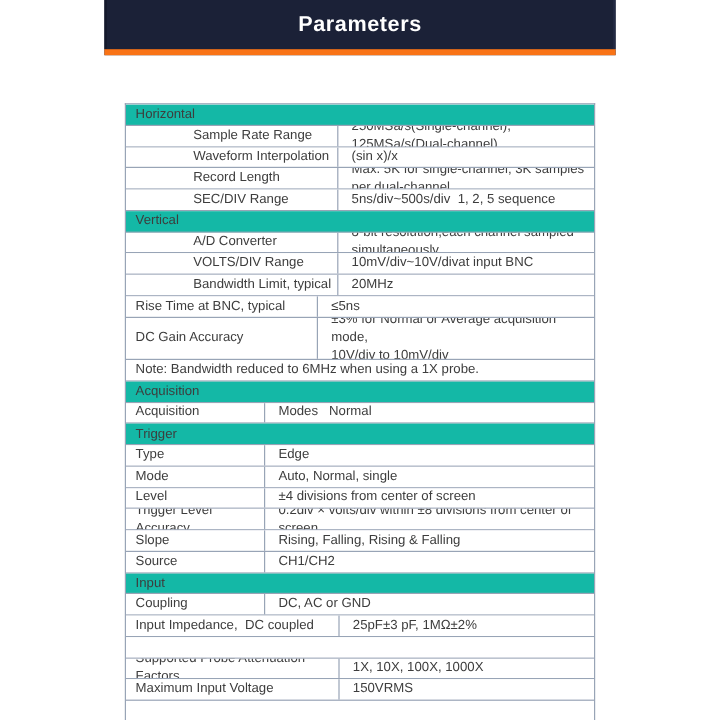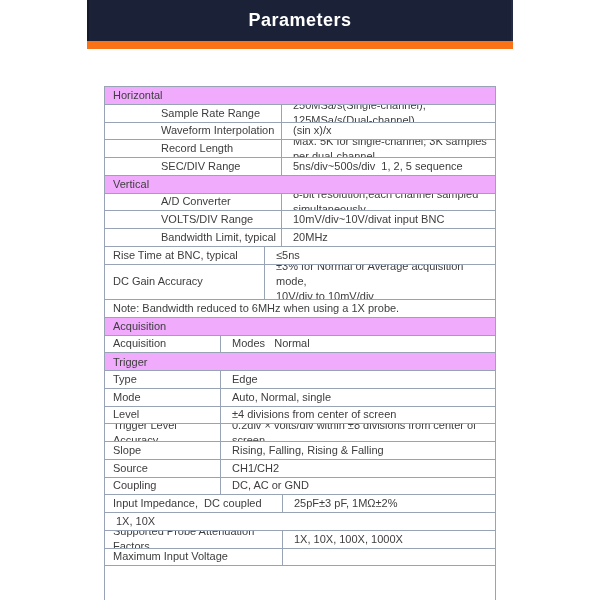--- a/index.html
+++ b/index.html
@@ -4,39 +4,39 @@
 <style>
   html,body { margin:0; padding:0; }
   .page {
     position:relative; width:600px; height:600px; background:#ffffff;
     font-family:"Liberation Sans", sans-serif; overflow:hidden;
     color:#3d3d3d;
   }
   .titlebar {
     position:absolute; left:87px; top:0; width:426px; height:41px;
     background:#1b2137;
-    border-bottom:8px solid #f97316;
+    border-bottom:5px solid #f97316;
     box-shadow: inset -2px 0 0 #232a44, inset 2px 0 0 #14192b;
     display:flex; align-items:center; justify-content:center;
   }
   .titlebar span {
     color:#ffffff; font-size:18px; font-weight:bold; letter-spacing:0.5px;
   }
   .spec-table {
     position:absolute; left:104px; top:86px; width:392px; height:514px;
     border:1px solid #98a4b6; border-bottom:none;
     box-sizing:border-box; font-size:11px; background:#ffffff;
     overflow:hidden;
   }
   .row {
     display:flex; box-sizing:border-box; height:17.75px;
     border-bottom:1px solid #98a4b6; background:#ffffff;
   }
   .row.tall { height:35.5px; }
-  .row.section { background:#f0abfc;text-align:center; }
+  .row.section { background:#14b8a6;text-align:center; }
   .row.section .full, .row.note .full {
     display:flex; align-items:center; padding-left:8px; width:100%;
     box-sizing:border-box;
   }
   .cell {
     display:flex; align-items:center; box-sizing:border-box;
     overflow:hidden; white-space:pre-line; line-height:1.35;
   }
   .cell.label { border-right:1px solid #98a4b6; padding-left:8px; flex:none; }
   .cell.value { flex:1; padding-left:11px; }
@@ -133,33 +133,36 @@
     </div>
     <div class="row">
       <div class="cell label w3">Slope</div>
       <div class="cell value">Rising, Falling, Rising &amp; Falling</div>
     </div>
     <div class="row">
       <div class="cell label w3">Source</div>
       <div class="cell value">CH1/CH2</div>
     </div>
 
+    <div class="row section">
+      <div class="full">Input</div>
+    </div>
     <div class="row">
       <div class="cell label w3">Coupling</div>
       <div class="cell value">DC, AC or GND</div>
     </div>
     <div class="row">
       <div class="cell label w4">Input Impedance,&nbsp; DC coupled</div>
       <div class="cell value">25pF±3 pF, 1MΩ±2%</div>
     </div>
     <div class="row">
-      <div class="cell value">1X, 10X</div>
     </div>
     <div class="row">
       <div class="cell label w4">Supported Probe Attenuation Factors</div>
       <div class="cell value">1X, 10X, 100X, 1000X</div>
     </div>
     <div class="row">
       <div class="cell label w4">Maximum Input Voltage</div>
+      <div class="cell value">150VRMS</div>
     </div>
 
   </div>
 </div>
 
 </body></html>

